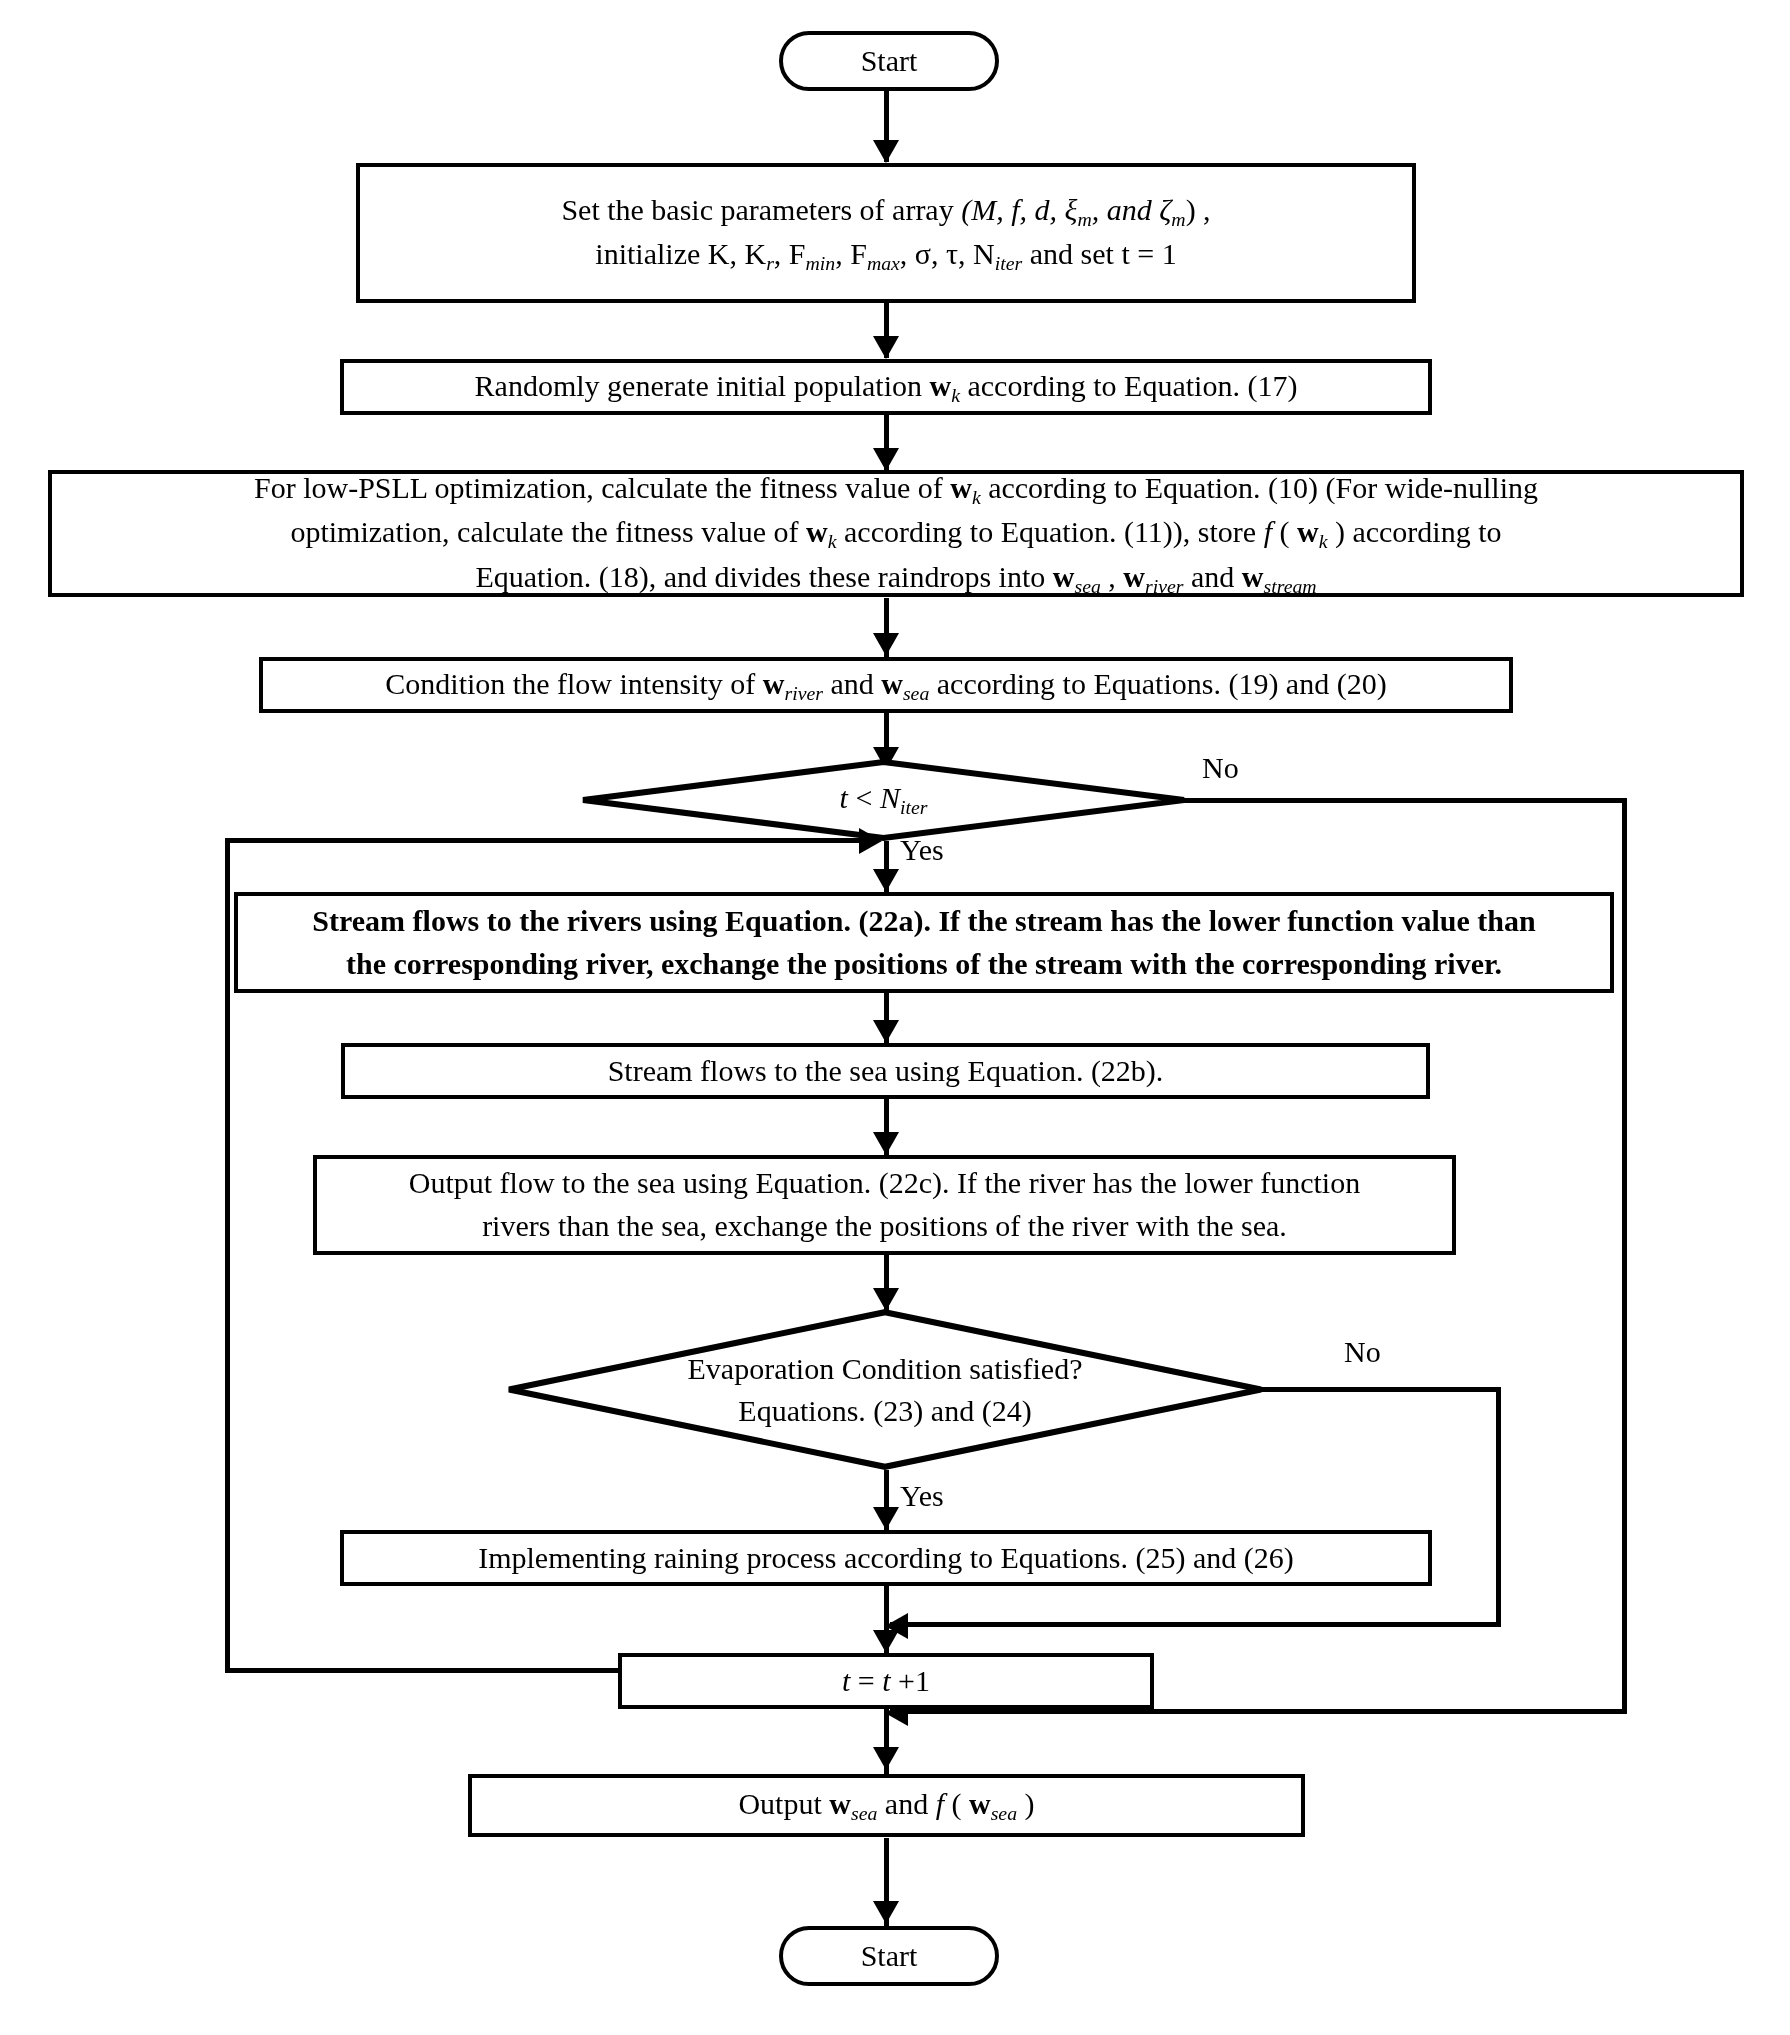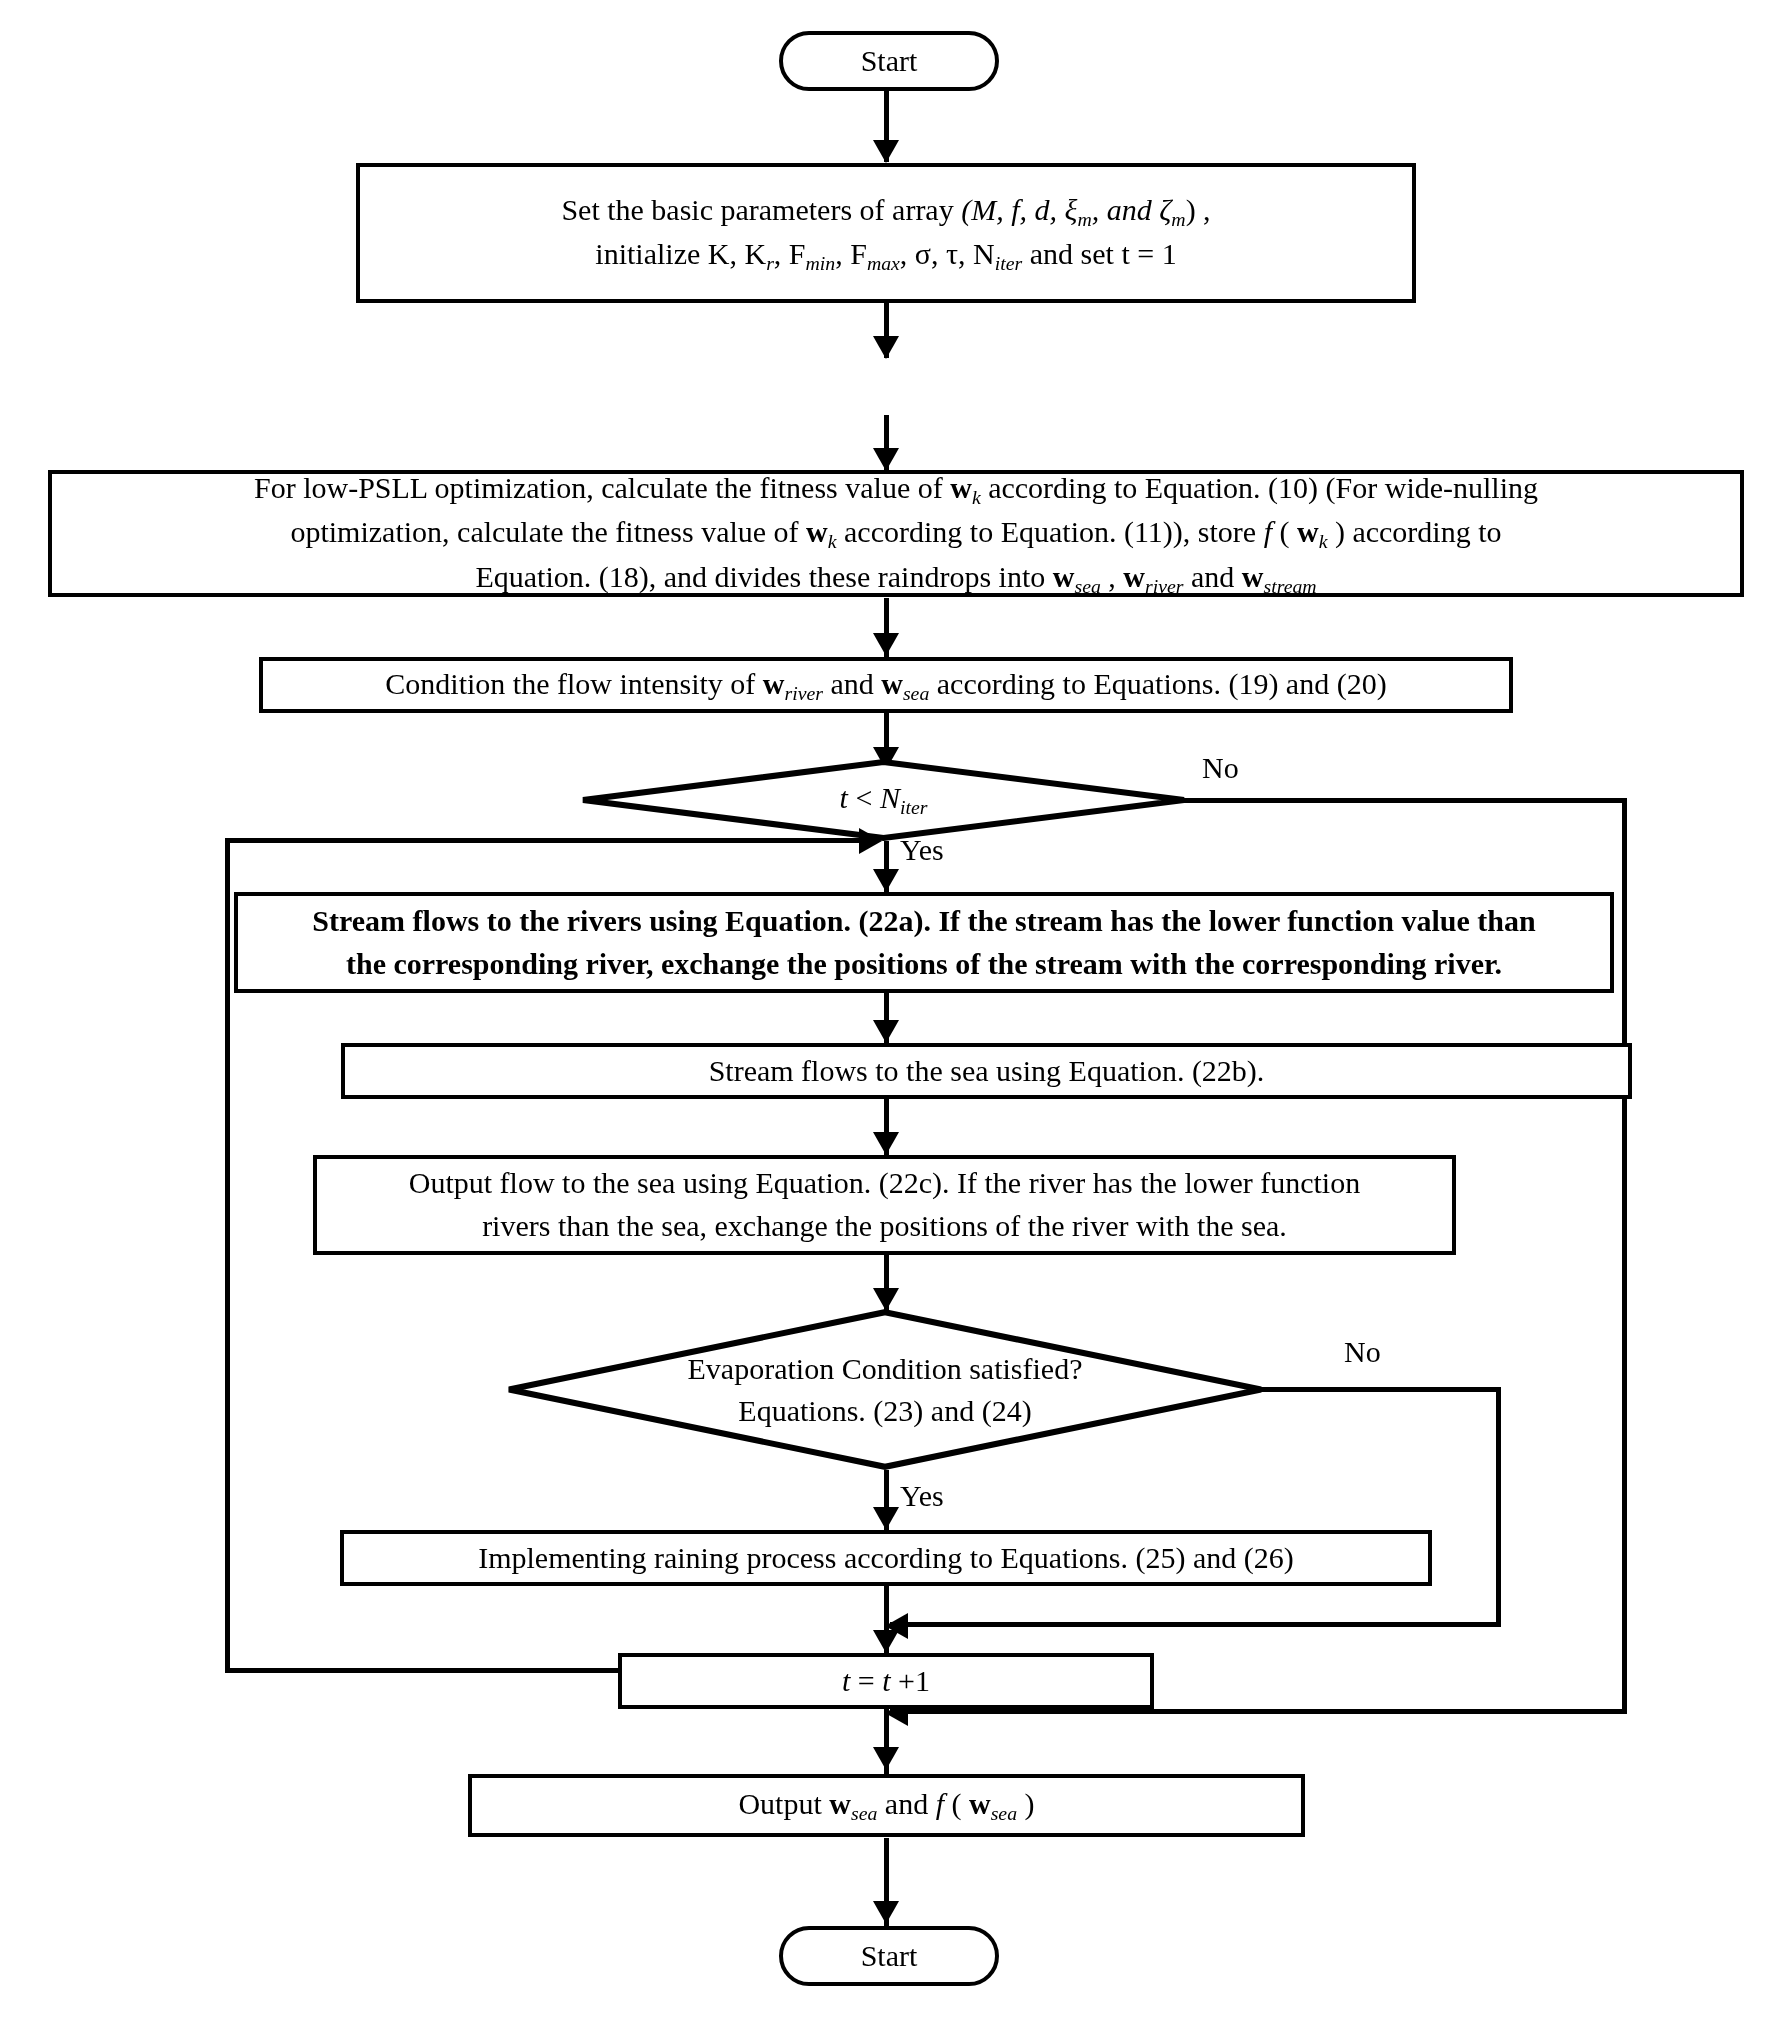--- a/index.html
+++ b/index.html
@@ -42,20 +42,25 @@
 
   <div class="node" style="left:356px;top:163px;width:1060px;height:140px;">
     <span class="txt">
       <span>Set the basic parameters of array </span><i class="it">(M, f, d, ξ</i><span class="sub">m</span><i class="it">, and ζ</i><span class="sub">m</span><span>) ,</span><br>
       <span>initialize  K,   K</span><span class="sub">r</span><span>,   F</span><span class="sub">min</span><span>,   F</span><span class="sub">max</span><span>,   σ,   τ,   N</span><span class="sub">iter</span><span> and set t = 1</span>
     </span>
   </div>
   <div class="ln" style="left:884px;top:302px;width:4.5px;height:56px;"></div>
   <div class="arw arw-d" style="left:873px;top:336px;"></div>
 
+  <div class="node" style="left:340px;top:359px;width:1092px;height:56px;">
+    <span class="txt">
+      <span>Randomly generate initial population  </span><b class="bf">w</b><span class="sub">k</span><span>  according to  Equation. (17)</span>
+    </span>
+  </div>
   <div class="ln" style="left:884px;top:415px;width:4.5px;height:56px;"></div>
   <div class="arw arw-d" style="left:873px;top:448px;"></div>
 
   <div class="node" style="left:48px;top:470px;width:1696px;height:127px;">
     <span class="txt">
       <span>For low-PSLL optimization, calculate the fitness value of </span><b class="bf">w</b><span class="sub">k</span><span> according to Equation. (10)  (For wide-nulling</span><br>
       <span>optimization, calculate the fitness value of  </span><b class="bf">w</b><span class="sub">k</span><span> according to Equation. (11)), store  </span><i class="it">f</i><span> ( </span><b class="bf">w</b><span class="sub">k</span><span> )   according to</span><br>
       <span>Equation. (18), and divides these raindrops into </span><b class="bf">w</b><span class="sub">sea</span><span> , </span><b class="bf">w</b><span class="sub">river</span><span> and  </span><b class="bf">w</b><span class="sub">stream</span>
     </span>
   </div>
@@ -96,21 +101,21 @@
 
   <div class="node" style="left:234px;top:892px;width:1380px;height:101px;font-weight:bold;">
     <span class="txt">
       <span>Stream flows to the rivers using Equation. (22a). If the stream has the lower function value than</span><br>
       <span>the corresponding river, exchange the positions of the stream with the corresponding river.</span>
     </span>
   </div>
   <div class="ln" style="left:884px;top:993px;width:4.5px;height:51px;"></div>
   <div class="arw arw-d" style="left:873px;top:1020px;"></div>
 
-  <div class="node" style="left:341px;top:1043px;width:1291px;height:56px;">
+  <div class="node" style="left:341px;top:1043px;width:1089px;height:56px;">
     <span class="txt">Stream flows to the sea using Equation. (22b).</span>
   </div>
   <div class="ln" style="left:884px;top:1099px;width:4.5px;height:56px;"></div>
   <div class="arw arw-d" style="left:873px;top:1132px;"></div>
 
   <div class="node" style="left:313px;top:1155px;width:1143px;height:100px;">
     <span class="txt">
       <span>Output flow to the sea using Equation. (22c). If the river has the lower function</span><br>
       <span>rivers than the sea, exchange the positions of the river with the sea.</span>
     </span>

